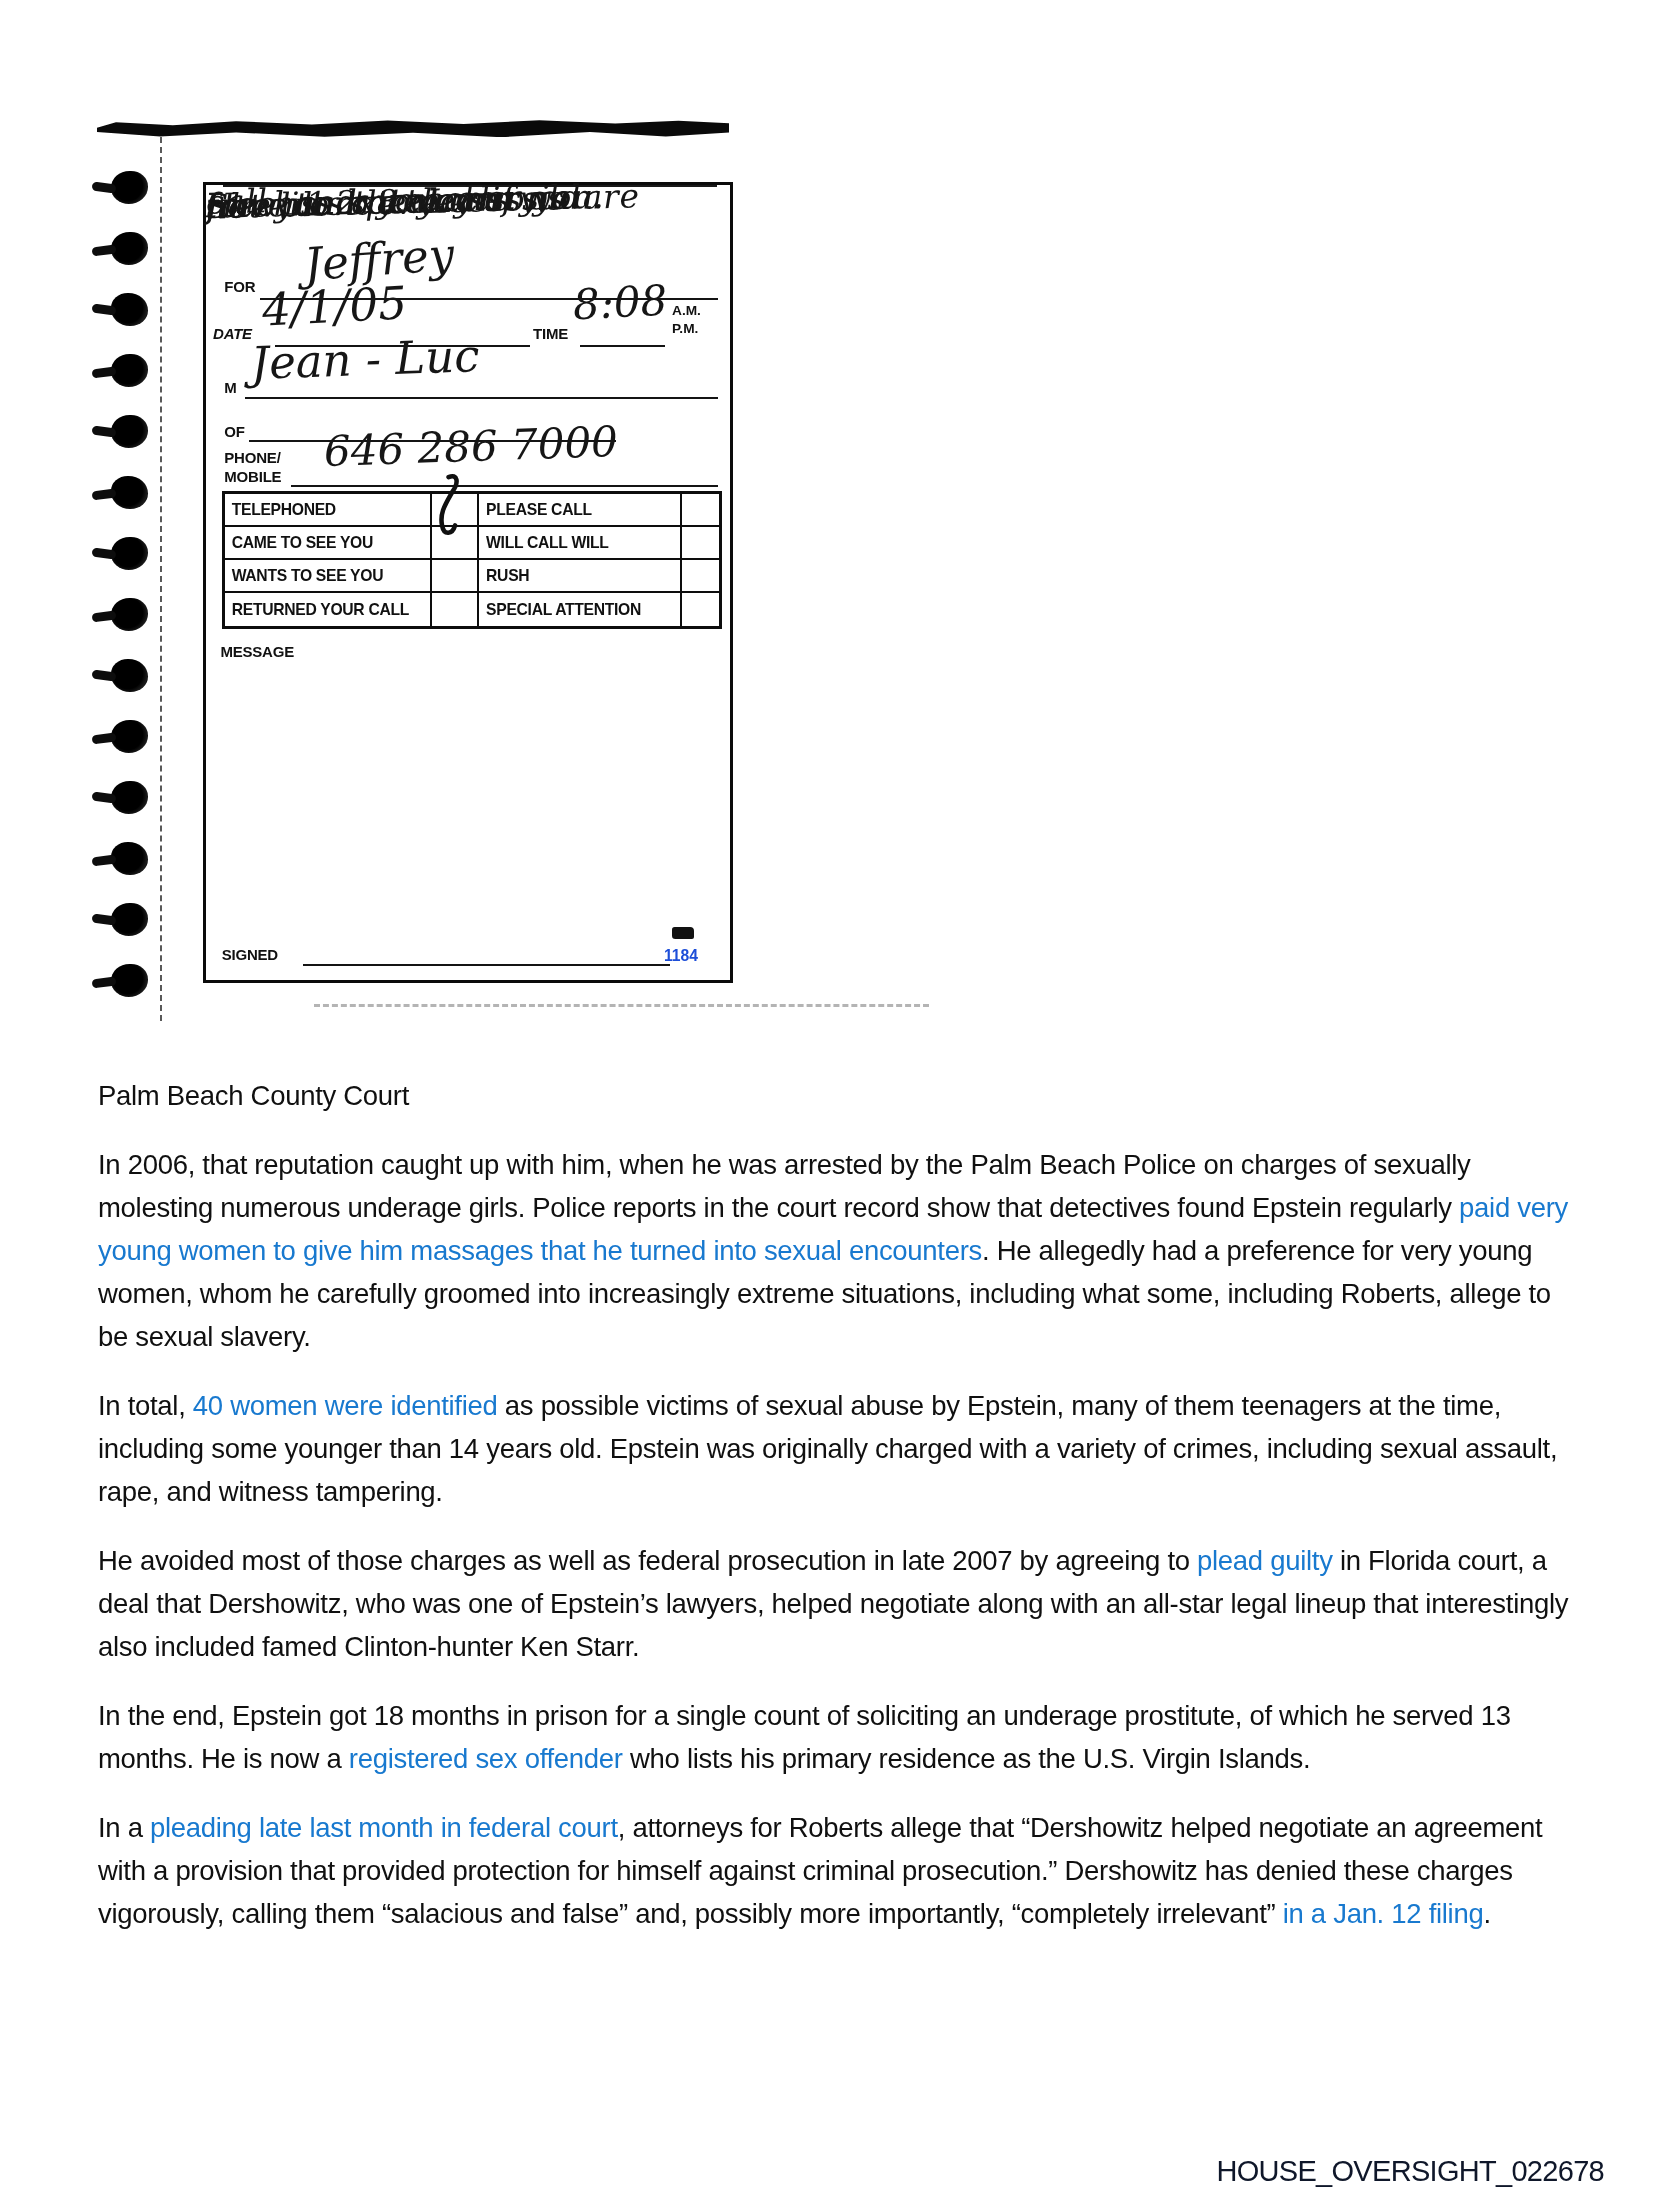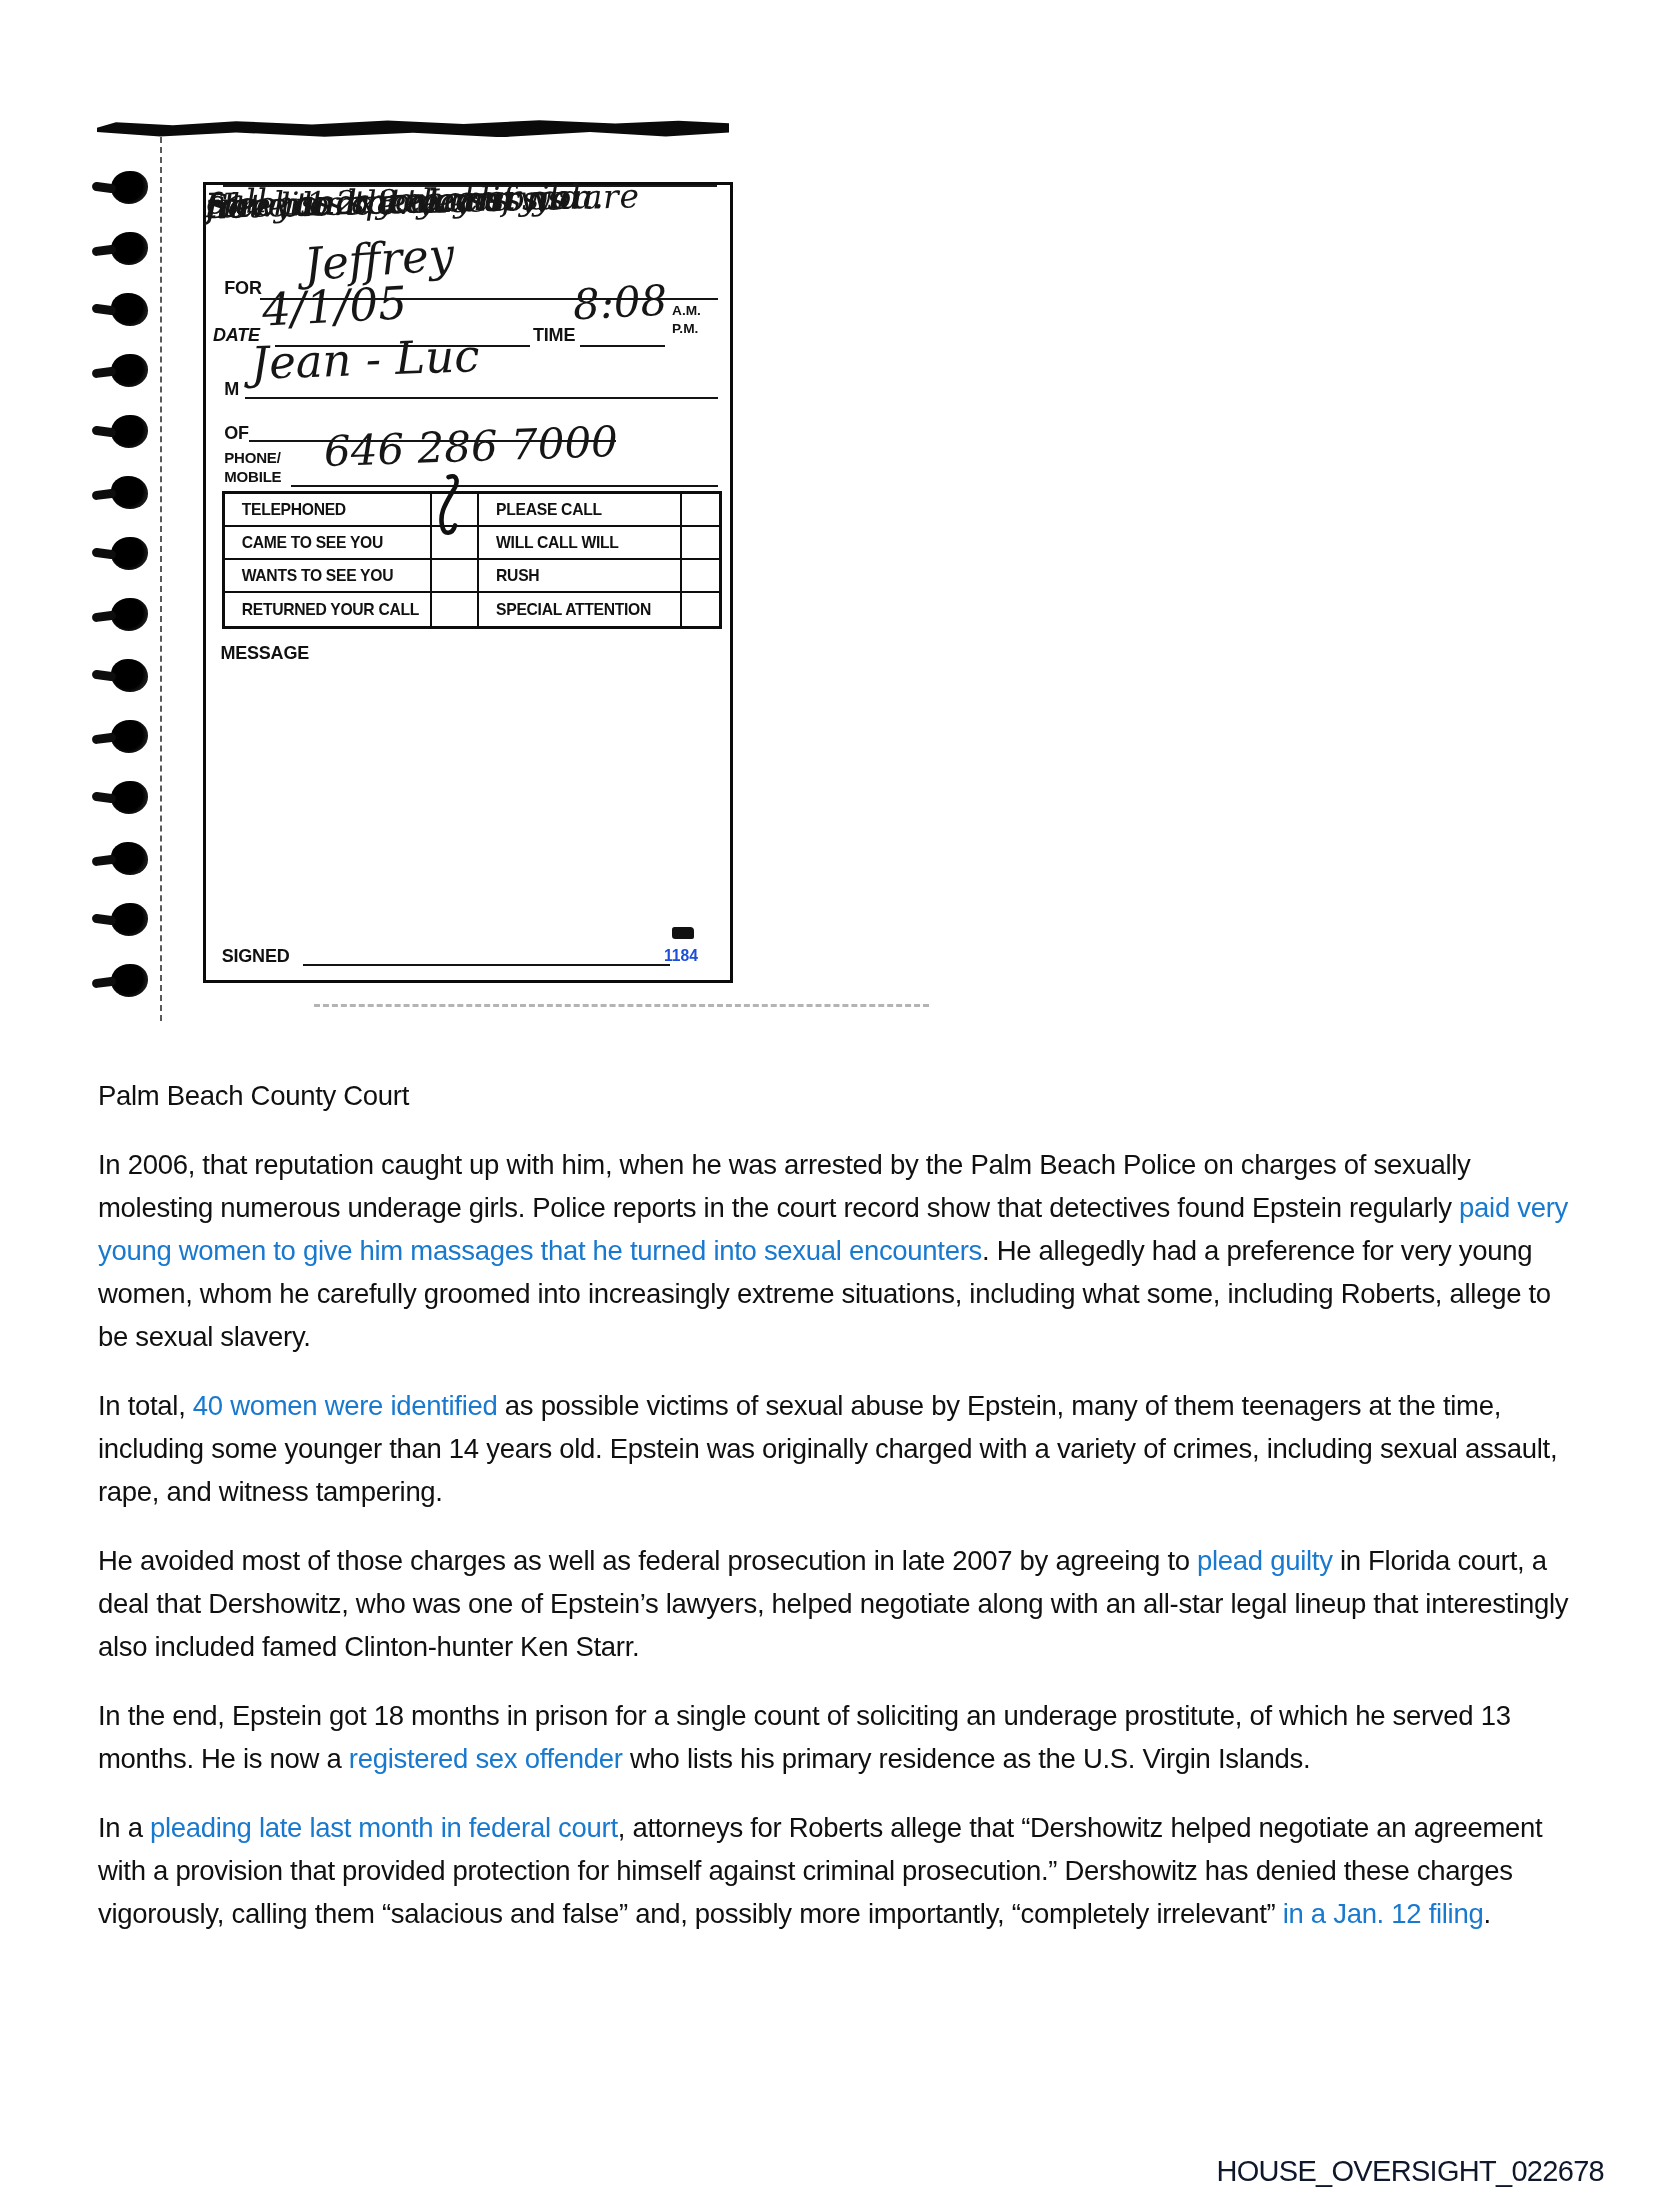--- a/index.html
+++ b/index.html
@@ -17,21 +17,21 @@
   .hole::before{content:"";position:absolute;left:-19.6px;top:11.8px;width:23.6px;height:8.5px;background:#0d0d0d;
         border-radius:4.6px;transform:rotate(8deg);}
   .hole:nth-child(even)::before{transform:rotate(-7deg);top:14.4px;}
   .hole:nth-child(3n){border-radius:46% 54% 48% 52%;}
   .perf{position:absolute;left:63px;top:26px;height:884px;border-left:2px dashed #3d3d3d;opacity:.85;}
 
   .form{position:absolute;left:106px;top:71px;width:524px;height:795px;border:3.9px solid #0b0b0b;background:#fff;}
   .form *{position:absolute;}
   .header-box{left:25px;top:13px;width:465px;height:55px;border:3.9px solid #0c0c0c;display:flex;align-items:center;justify-content:center;}
   .header-box span{position:static;font-family:"Liberation Serif",serif;font-weight:700;font-size:37px;letter-spacing:1.3px;color:#0c0c0c;}
-  .lbl{font-weight:700;font-size:18px;letter-spacing:-0.2px;color:#111;}
+  .lbl{font-weight:700;font-size:15px;letter-spacing:-0.2px;color:#111;}
   .lbl-sm{font-weight:700;font-size:13.7px;line-height:1;color:#111;}
   .fline{border-bottom:2.6px solid #141414;height:0;}
   .hw{font-family:"DejaVu Serif",serif;font-style:italic;color:#161616;white-space:nowrap;transform:rotate(-2deg);line-height:1;}
 
   .f-for-lbl{left:18.3px;top:93px;} .f-for-line{left:54px;top:113px;width:458px;}
   .hw-for{left:98px;top:52px;font-size:45px;transform:rotate(-4deg);}
   .f-date-lbl{left:7px;top:140px;font-style:italic;} .f-date-line{left:69px;top:160px;width:255px;}
   .hw-date{left:56px;top:99px;font-size:45px;transform:rotate(-3deg);}
   .f-time-lbl{left:327px;top:140px;} .f-time-line{left:374px;top:160px;width:85px;}
   .hw-time{left:367px;top:97px;font-size:42px;transform:rotate(-3deg);}
@@ -39,21 +39,21 @@
   .f-m-lbl{left:18.3px;top:194px;} .f-m-line{left:39px;top:212px;width:473px;}
   .hw-m{left:45px;top:152px;font-size:45px;}
   .f-of-lbl{left:18.3px;top:238px;} .f-of-line{left:43px;top:255px;width:367px;}
   .f-ph1{left:18.3px;top:264px;font-size:15px;} .f-ph2{left:18.3px;top:283px;font-size:15px;}
   .f-ph-line{left:85px;top:300px;width:427px;}
   .hw-ph{left:118px;top:241px;font-size:42px;}
 
   .cbtable{left:15.7px;top:306px;width:494px;height:132px;border:3.3px solid #0d0d0d;display:grid;
            grid-template-columns:42% 9.5% 41% 7.5%;grid-auto-rows:1fr;}
   .cbtable .cell{position:static;border-right:2.6px solid #0d0d0d;border-bottom:2.6px solid #0d0d0d;
-           display:flex;align-items:center;padding-left:17px;font-weight:700;font-size:15.7px;letter-spacing:-0.3px;color:#111;}
+           display:flex;align-items:center;padding-left:7px;font-weight:700;font-size:15.7px;letter-spacing:-0.3px;color:#111;}
   .cbtable .cell:nth-child(4n){border-right:none;}
   .cbtable .cell:nth-child(n+13){border-bottom:none;}
   .checkmark{left:223px;top:288px;width:30px;height:71px;}
 
   .f-msg-lbl{left:14.4px;top:458px;}
   .mline{border-bottom:2.6px solid #1a1a1a;height:0;left:17px;width:494px;}
   .mline:nth-of-type(1){left:98px;width:412px;top:481px;}
   .mline:nth-of-type(2){top:527px;} .mline:nth-of-type(3){top:569px;}
   .mline:nth-of-type(4){top:611px;} .mline:nth-of-type(5){top:654px;}
   .mline:nth-of-type(6){top:696px;} .mline:nth-of-type(7){top:739px;}

